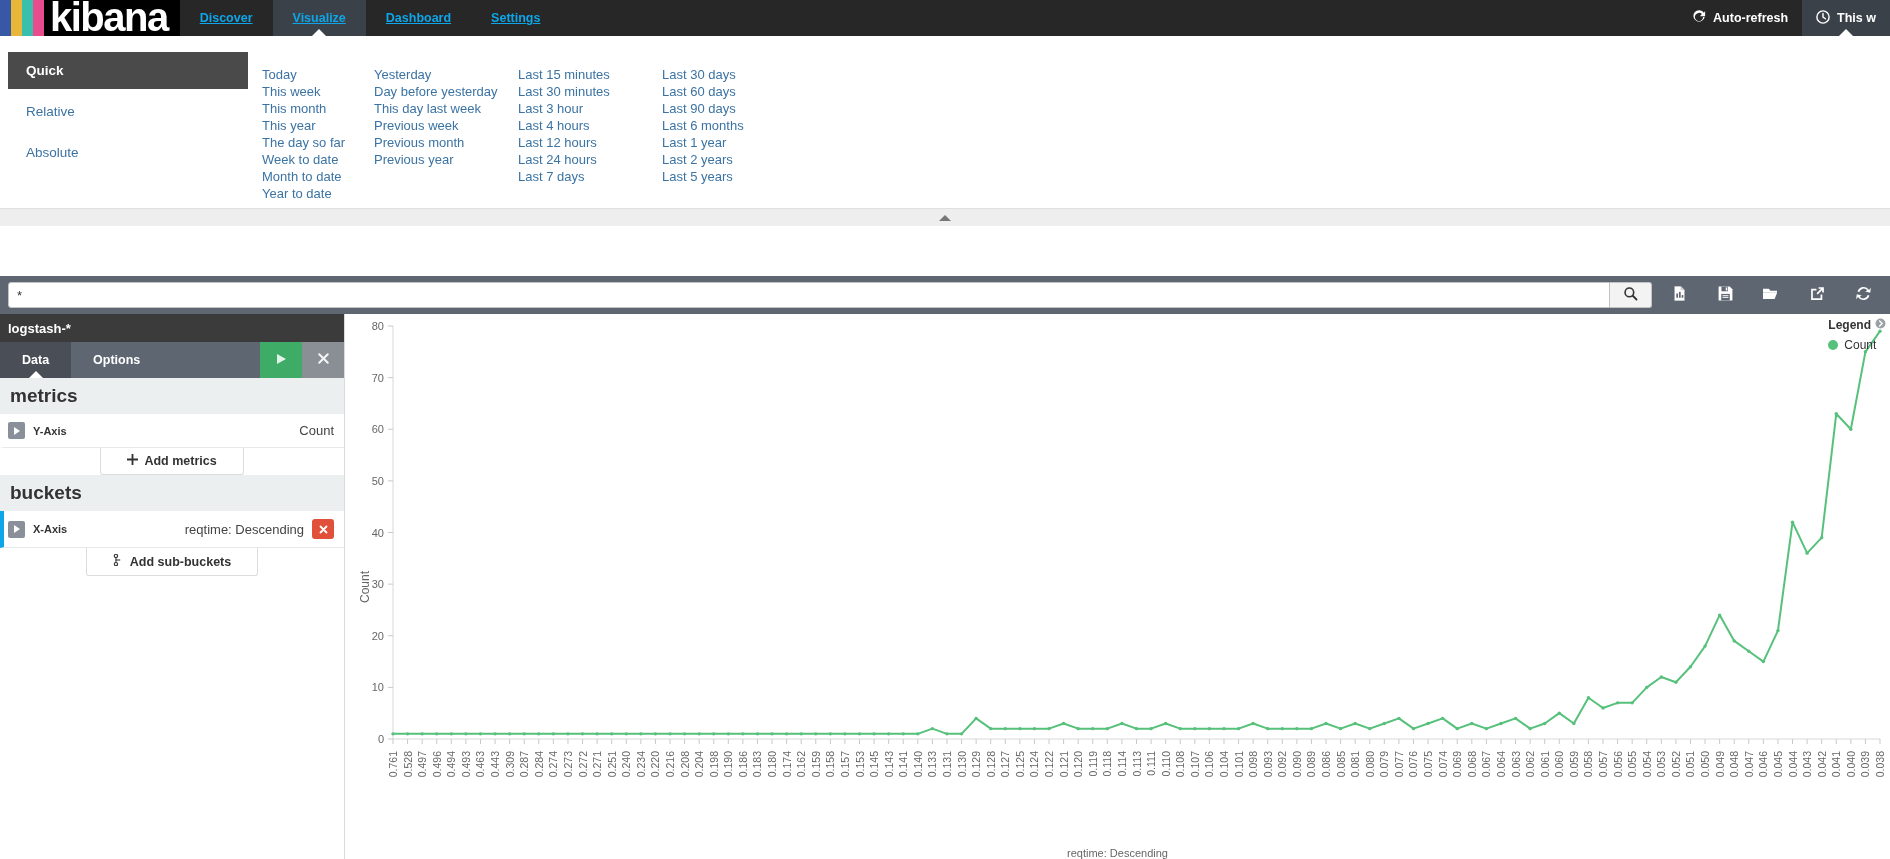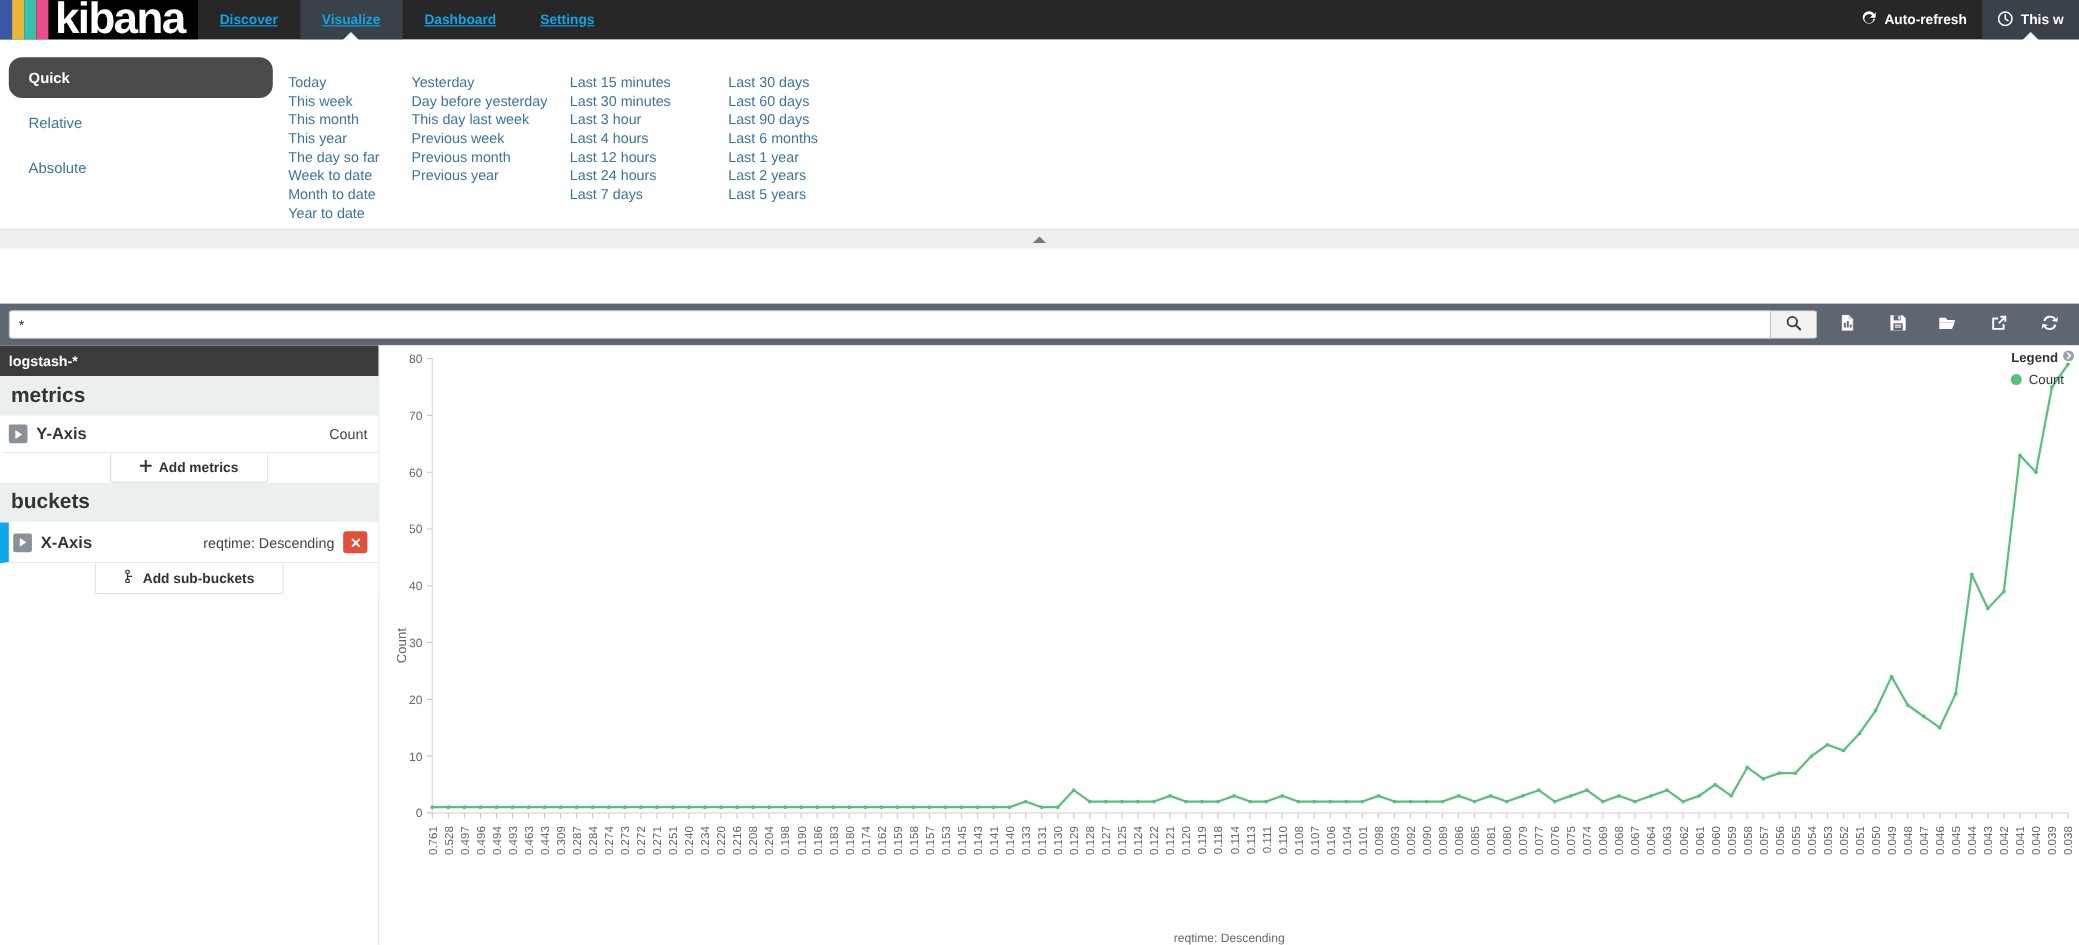--- a/index.html
+++ b/index.html
@@ -64,21 +64,21 @@
 
   
   .timepicker {
     position: absolute; top: 36px; left: 0; width: 1890px; height: 172px;
     background: #ffffff;
     display: flex;
   }
   .tp-left { width: 262px; padding: 16px 14px 0 8px; }
   .tp-mode {
     display: block; padding: 11px 18px; margin-bottom: 4px;
-    color: #3b73a3; font-size: 13.5px; cursor: pointer; border-radius: 12px;
+    color: #3b73a3; font-size: 13.5px; cursor: pointer; border-radius: 0;
   }
   .tp-mode.active { background: #4a4a4a; color: #ffffff; font-weight: bold; }
   .tp-cols { display: flex; padding-top: 30px; gap: 16px; }
   .tp-col { width: 96px; }
   .tp-col.wide { width: 128px; }
   .tp-link {
     display: block; color: #3b73a3; font-size: 13px;
     line-height: 15px; margin-bottom: 0px; padding: 1px 0;
     cursor: pointer; white-space: nowrap;
   }
@@ -155,32 +155,32 @@
   .sb-section-head {
     background: #eceff0; padding: 7px 10px;
     font-size: 19px; font-weight: bold; color: #333;
   }
   .agg-row {
     display: flex; align-items: center; justify-content: space-between;
     padding: 8px 10px 8px 4px; background: #ffffff;
     border-bottom: 1px solid #e8e8e8;
     border-left: 4px solid transparent;
   }
-  .agg-row.bucket { border-left: 8px solid #0ea5e9; }
+  .agg-row.bucket { border-left: 4px solid #0ea5e9; }
   .agg-left { display: flex; align-items: center; gap: 8px; }
   .agg-toggle {
     width: 17px; height: 17px; background: #8a9099; border-radius: 2px;
     display: flex; align-items: center; justify-content: center; cursor: pointer;
   }
   .agg-toggle i {
     width: 0; height: 0;
     border-top: 4px solid transparent; border-bottom: 4px solid transparent;
     border-left: 6px solid #ffffff;
   }
-  .agg-label { font-weight: bold; font-size: 15px; color: #333; }
+  .agg-label { font-weight: bold; font-size: 11px; color: #333; }
   .agg-value { font-size: 13px; color: #444; }
   .agg-right { display: flex; align-items: center; gap: 8px; }
   .agg-del {
     width: 22px; height: 20px; background: #e0503a; border-radius: 3px;
     display: flex; align-items: center; justify-content: center;
     color: #ffffff; font-size: 12px; font-weight: bold; cursor: pointer;
   }
   .add-bar { display: flex; justify-content: center; background: #ffffff; }
   .add-btn {
     border: 1px solid #dcdcdc; border-top: none;
@@ -394,20 +394,43 @@
           <path d="M2.8 11.4a6 6 0 0 0 10.8-1.6l-1.7-.5A4.3 4.3 0 0 1 4.4 11l2-1.2-4.7-1.1-.7 4.8z" fill="#ffffff"></path>
         </svg>
       </span>
     </div>
   </div>
 </div>
 
 <div class="sidebar">
   <div class="sb-title">logstash-*</div>
 
+  <div class="sb-tabs">
+    <div class="sb-tab active">
+      <span>Data</span>
+    </div>
+    <div class="sb-tab">
+      <span>Options</span>
+    </div>
+    <div class="sb-tabs-spacer"></div>
+    <div class="sb-apply">
+      <span>
+        <svg width="14" height="14" viewBox="0 0 14 14">
+          <path d="M3 2l9 5-9 5z" fill="#ffffff" opacity="0.85"></path>
+        </svg>
+      </span>
+    </div>
+    <div class="sb-close">
+      <span>
+        <svg width="13" height="13" viewBox="0 0 14 14">
+          <path d="M2.4 2.4l9.2 9.2M11.6 2.4l-9.2 9.2" stroke="#ffffff" stroke-width="2.2" stroke-linecap="round" opacity="0.9"></path>
+        </svg>
+      </span>
+    </div>
+  </div>
 
   <div class="sb-section-head">metrics</div>
   <div class="agg-row">
     <div class="agg-left">
       <span class="agg-toggle">
           <i></i>
         </span>
       <span class="agg-label">Y-Axis</span>
     </div>
     <div class="agg-right">

